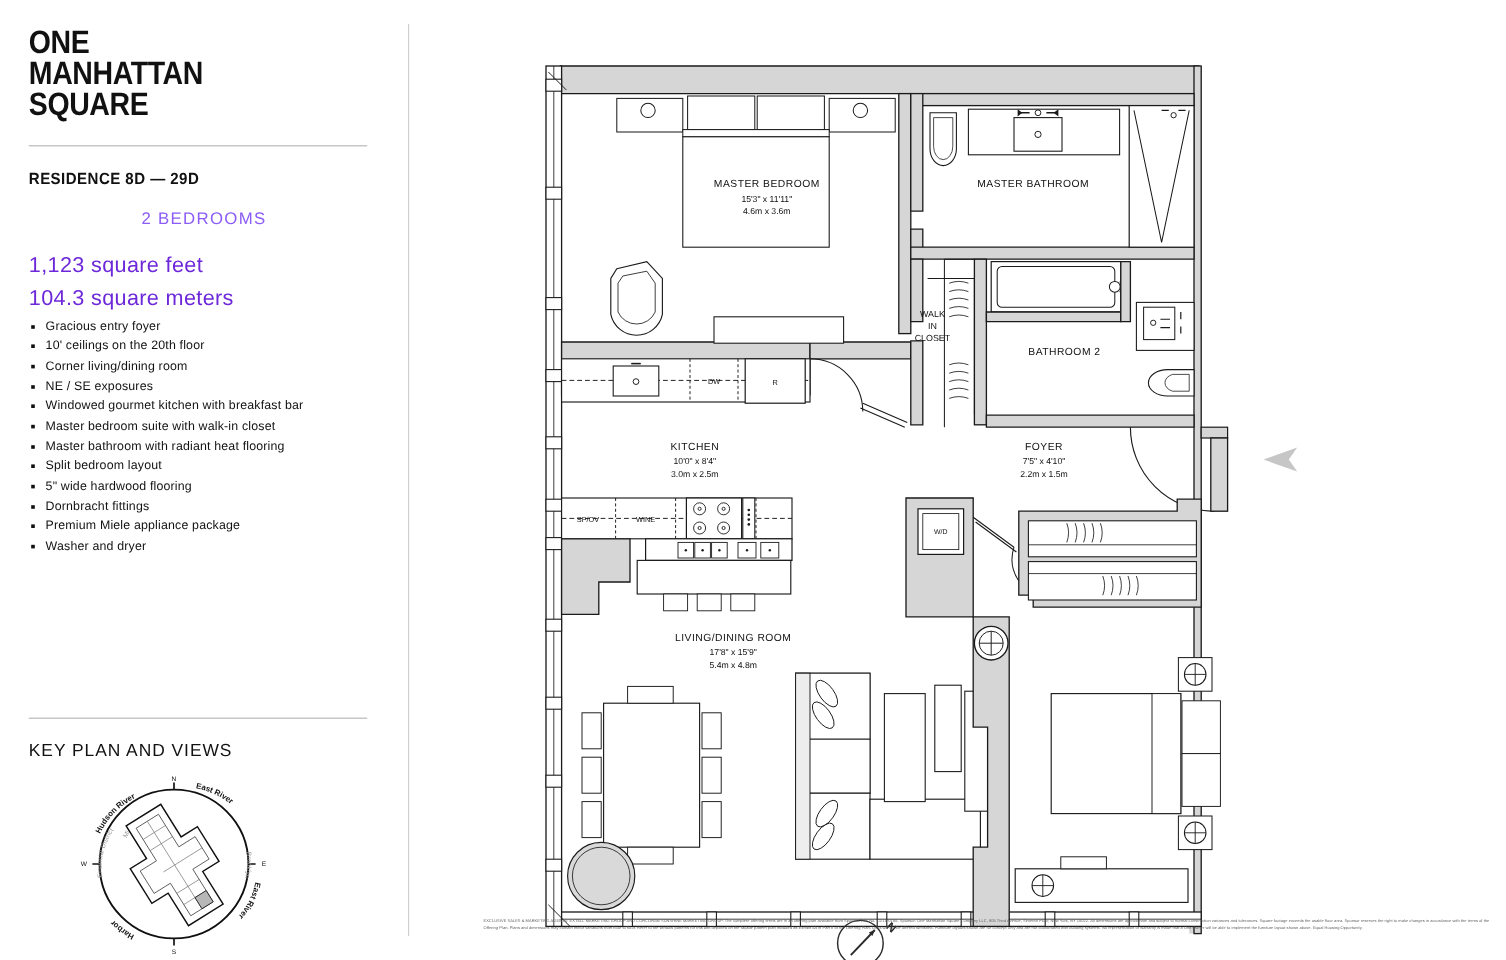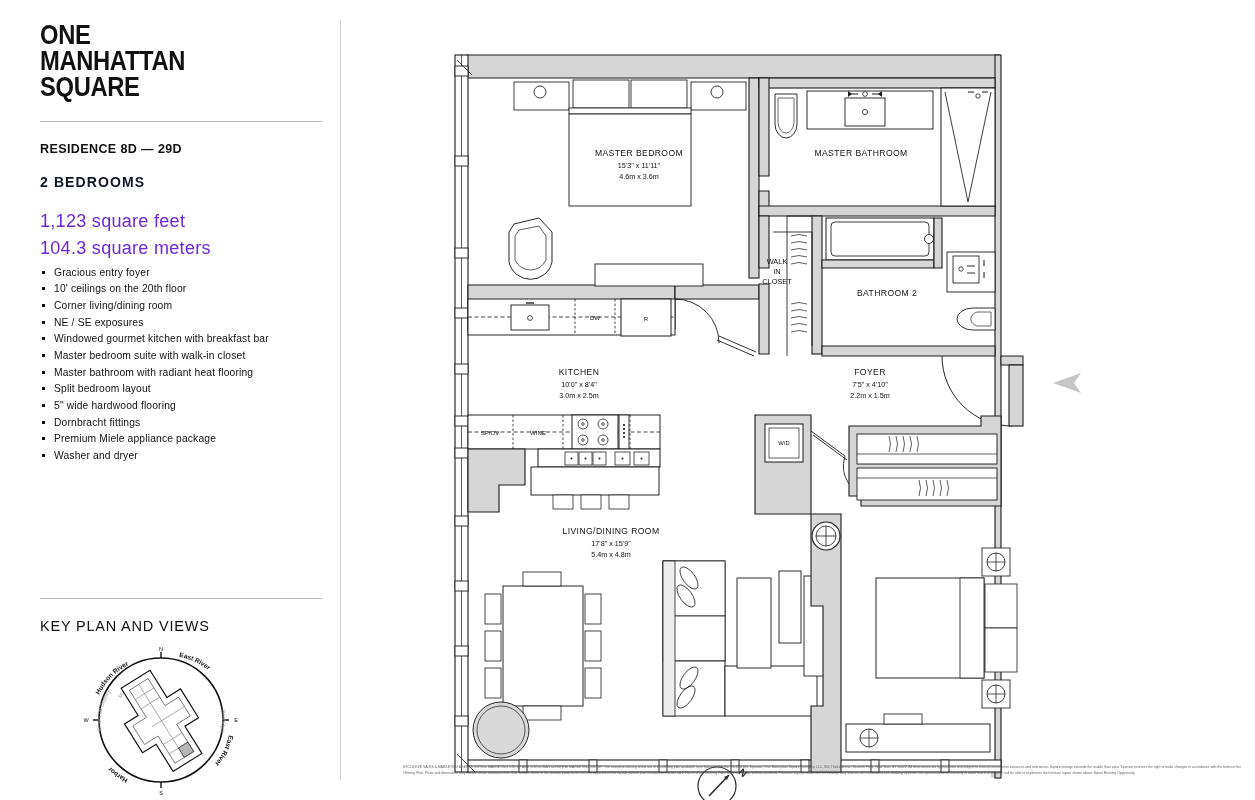--- a/index.html
+++ b/index.html
@@ -11,21 +11,21 @@
   }
   #page {
     position: relative;
     width: 1255px; height: 800px;
     background: #fff;
   }
 
   
   #sidebar {
     position: absolute;
-    left: 16px; top: 0;
+    left: 0; top: 0;
     width: 340px; height: 800px;
     padding: 22px 24px 0 24px;
   }
   .brand {
     font-family: "Liberation Sans", sans-serif;
     font-weight: 700;
     font-size: 27px;
     line-height: 0.97;
     letter-spacing: -0.4px;
     color: #111;
@@ -44,24 +44,25 @@
     font-weight: 700;
     font-size: 13.5px;
     letter-spacing: 0.4px;
     color: #111;
     transform: scaleX(0.93);
     transform-origin: left center;
   }
   .rooms {
     margin-top: 17px;
     font-size: 14px;
-    font-weight: 700;
+    font-weight: 400;
     letter-spacing: 1.1px;
-    color: #0f172a;
+    color: #8b5cf6;
     line-height: 1.42;
+    text-align: center;
   }
   .area {
     margin-top: 16px;
     font-size: 18px;
     letter-spacing: 0.3px;
     color: #6d28d9;
     line-height: 1.45;
   }
   ul.features {
     margin-top: 4px;

